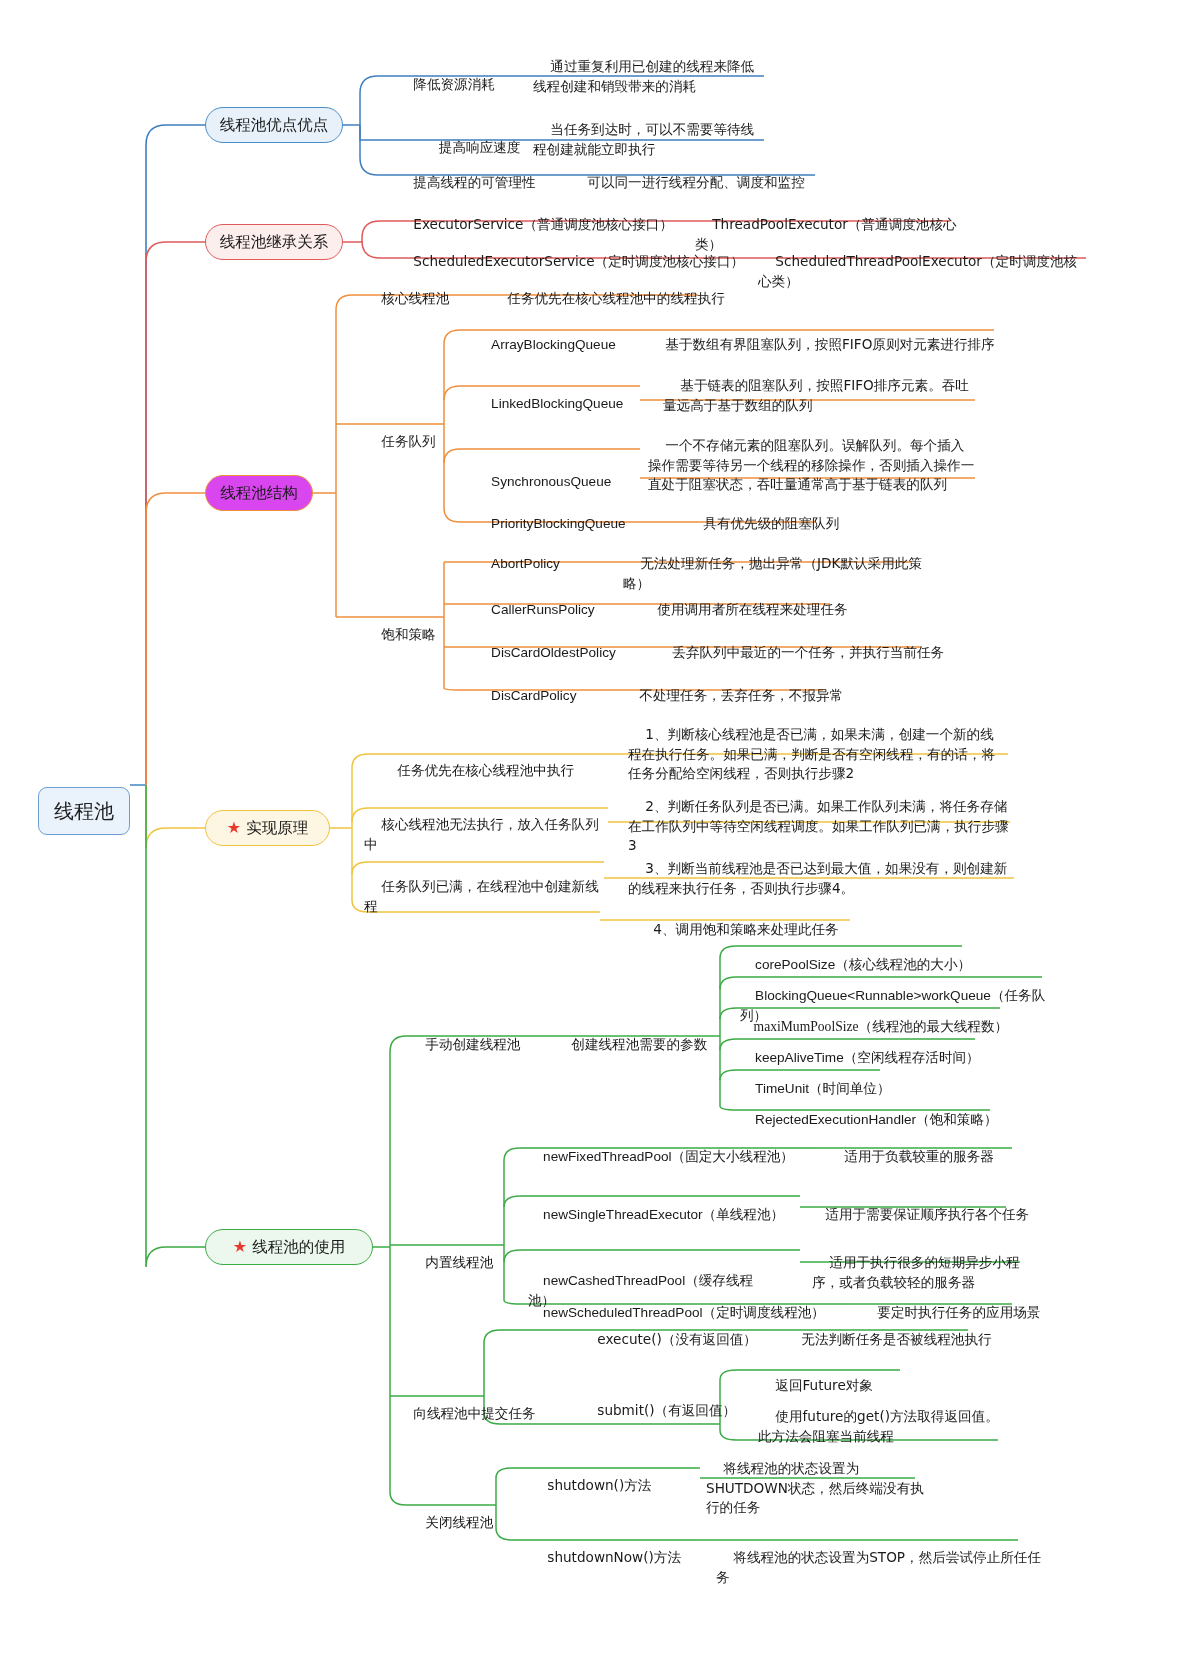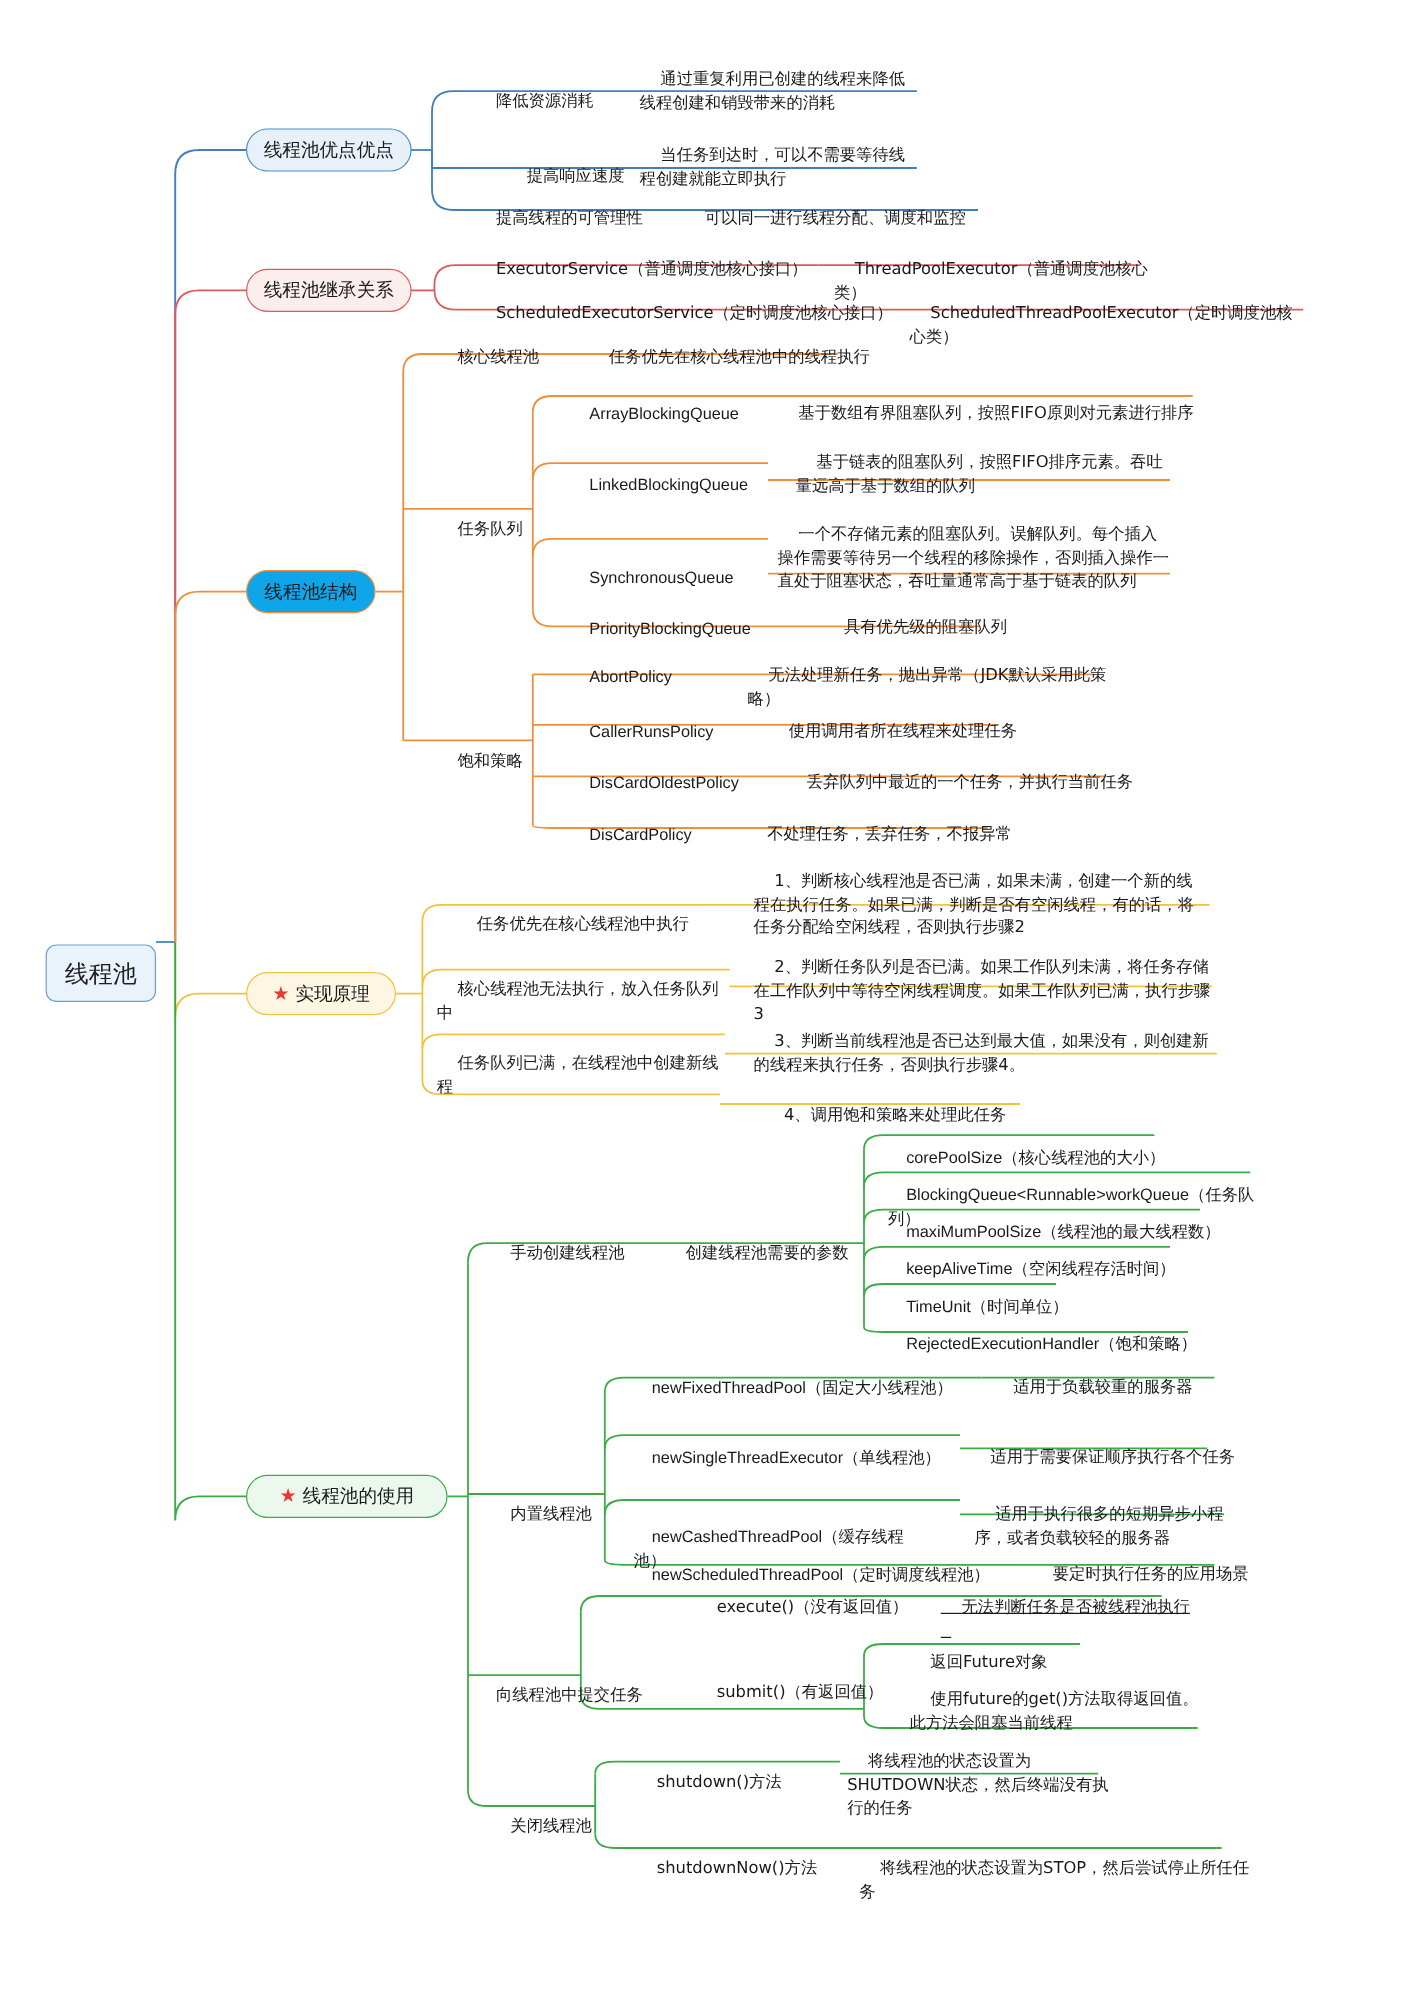--- a/index.html
+++ b/index.html
@@ -17,21 +17,21 @@
     font-size:20px;color:#1f1f1f;display:flex;align-items:center;justify-content:center;
     text-align:center;
   }
   
   .cap{
     border-radius:20px;display:flex;align-items:center;justify-content:center;
     font-size:15.5px;text-align:center;box-sizing:border-box;padding:0 6px;
   }
   .cap.blue{border:1.4px solid #4b8dc8;background:#e8f1fa;}
   .cap.red{border:1.4px solid #e05a5a;background:#fdeeee;}
-  .cap.orange{border:1.4px solid #ef8f3c;background:#0ea5e9;}
+  .cap.orange{border:1.4px solid #ef8f3c;background:#d946ef;}
   .cap.yellow{border:1.4px solid #f0c33c;background:#fdf6e3;}
   .cap.green{border:1.4px solid #3bab45;background:#ecf8ed;}
   .cap .star{color:#e8392f;font-size:16px;margin-right:5px;line-height:1;}
   
   .txt{font-size:13.6px;color:#1a1a1a;}
   .cjk{font-family:"DejaVu Sans","Liberation Sans",sans-serif;}
 </style>
 </head>
 <body>
 
@@ -288,21 +288,21 @@
   </div>
   <div class="node txt cjk" style="left:554px;top:1016px;width:170px;">
     <span>创建线程池需要的参数</span>
   </div>
   <div class="node txt" style="left:740px;top:936px;width:300px;">
     <span>corePoolSize（核心线程池的大小）</span>
   </div>
   <div class="node txt" style="left:740px;top:967px;width:330px;">
     <span>BlockingQueue&lt;Runnable&gt;workQueue（任务队列）</span>
   </div>
-  <div class="node txt" style="left:740px;top:998px;width:300px;">
+  <div class="node txt" style="left:740px;top:998px;width:300px;font-family:Liberation Serif, serif;">
     <span>maxiMumPoolSize（线程池的最大线程数）</span>
   </div>
   <div class="node txt" style="left:740px;top:1029px;width:300px;">
     <span>keepAliveTime（空闲线程存活时间）</span>
   </div>
   <div class="node txt" style="left:740px;top:1060px;width:240px;">
     <span>TimeUnit（时间单位）</span>
   </div>
   <div class="node txt" style="left:740px;top:1091px;width:300px;">
     <span>RejectedExecutionHandler（饱和策略）</span>
@@ -335,21 +335,21 @@
   <div class="node txt cjk" style="left:860px;top:1284px;width:230px;">
     <span>要定时执行任务的应用场景</span>
   </div>
 
   <div class="node txt cjk" style="left:396px;top:1385px;width:140px;">
     <span>向线程池中提交任务</span>
   </div>
   <div class="node txt cjk" style="left:580px;top:1311px;width:190px;">
     <span>execute()（没有返回值）</span>
   </div>
-  <div class="node txt cjk" style="left:784px;top:1311px;width:250px;text-decoration:underline;">
+  <div class="node txt cjk" style="left:784px;top:1311px;width:250px;">
     <span>无法判断任务是否被线程池执行</span>
   </div>
   <div class="node txt cjk" style="left:580px;top:1382px;width:180px;">
     <span>submit()（有返回值）</span>
   </div>
   <div class="node txt cjk" style="left:758px;top:1357px;width:200px;">
     <span>返回Future对象</span>
   </div>
   <div class="node txt cjk" style="left:758px;top:1388px;width:250px;">
     <span>使用future的get()方法取得返回值。此方法会阻塞当前线程</span>

